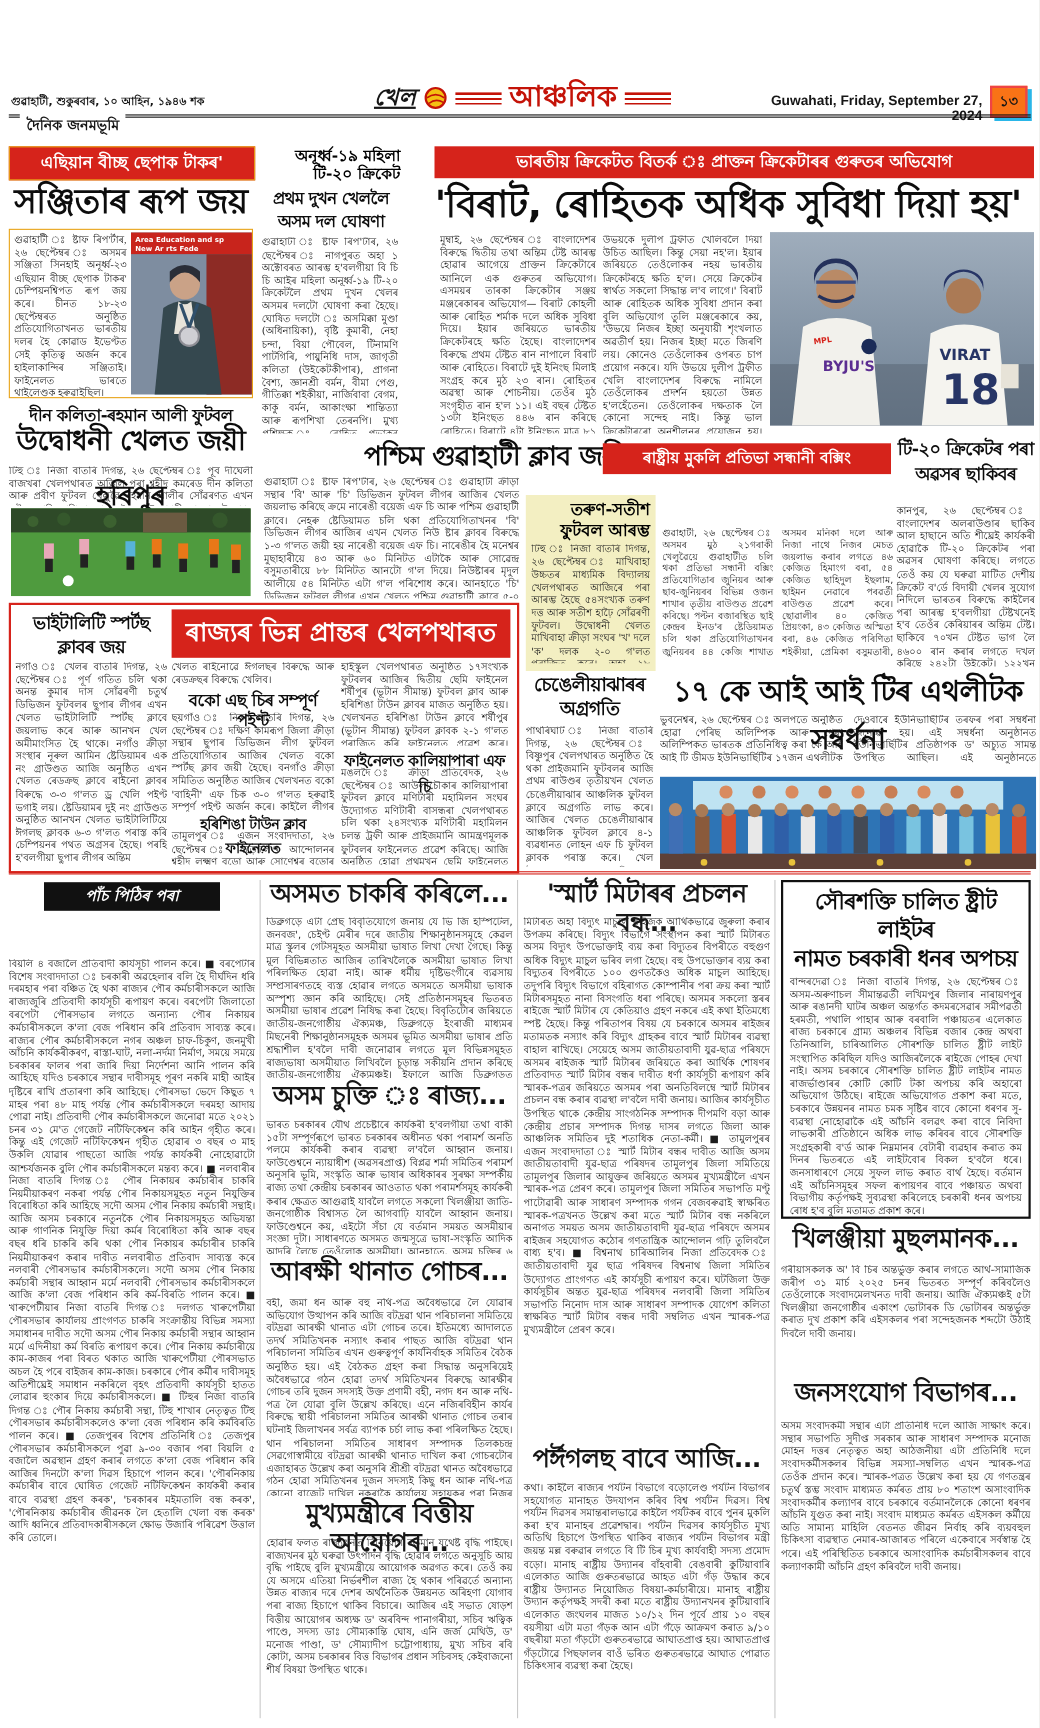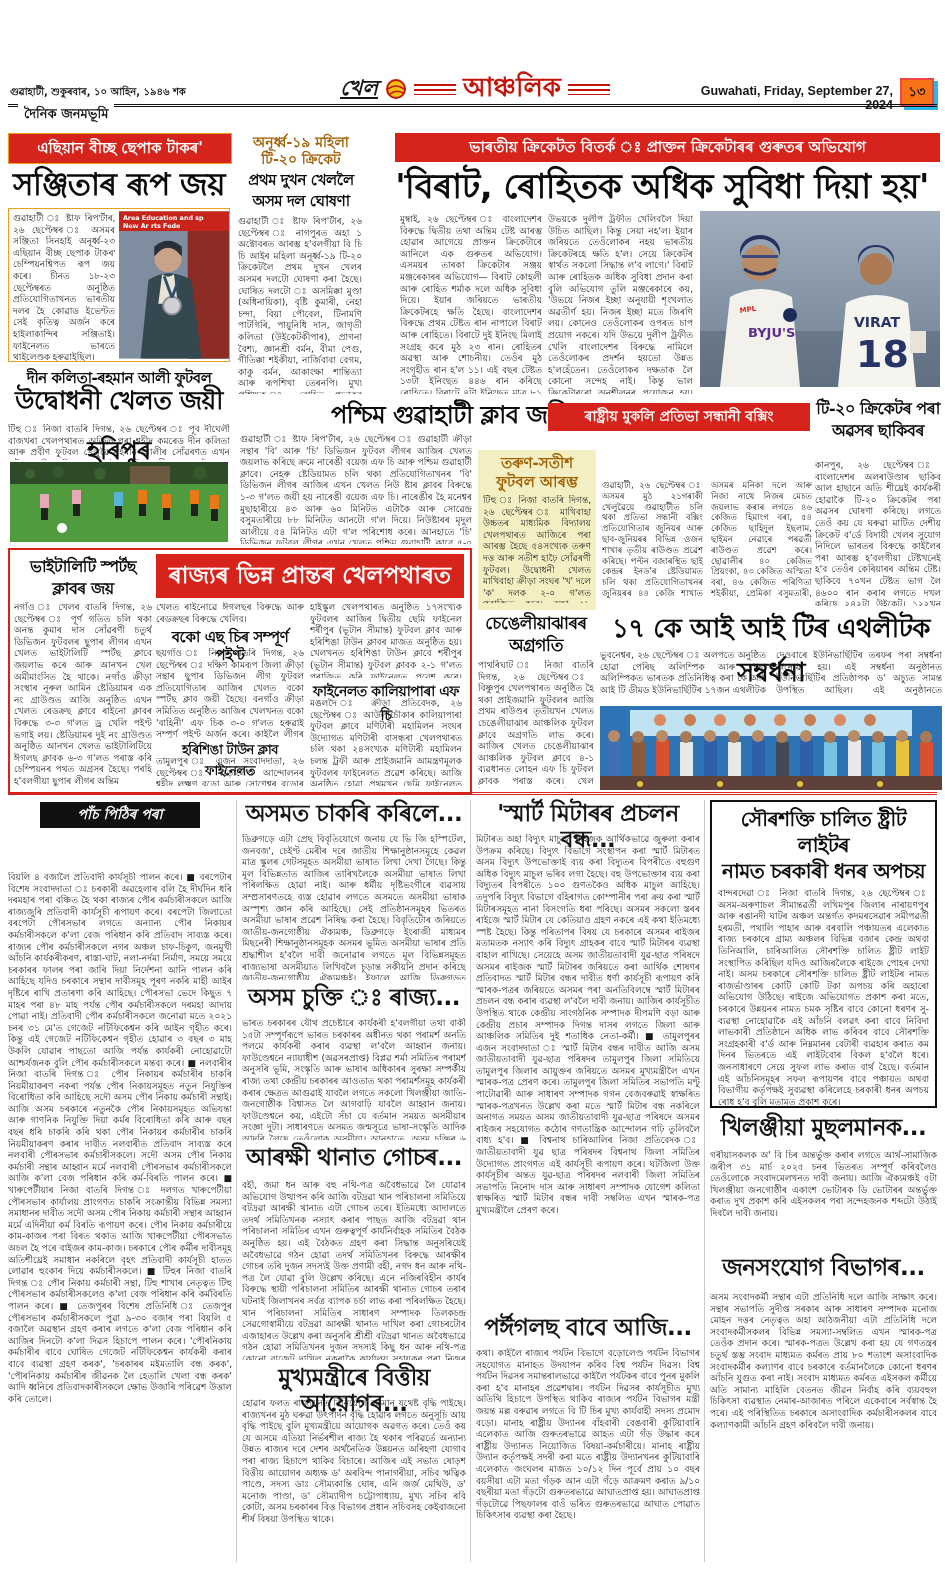--- a/index.html
+++ b/index.html
@@ -4,21 +4,21 @@
 <style>
   html,body{margin:0;padding:0;background:#e8e8e4;}
   #page{position:relative;width:945px;height:1571px;background:#ffffff;margin:0 auto;
         font-family:"DejaVu Sans",sans-serif;color:#161616;overflow:hidden;}
   .abs{position:absolute;}
   .body-txt{font-size:9px;line-height:11.6px;text-align:justify;color:#1c1c1c;overflow:hidden;}
   .body-sm{font-size:8.5px;line-height:10.8px;}
   .hl{font-weight:700;color:#0c0c0c;letter-spacing:-0.5px;}
   .center{text-align:center;}
   .red-banner{background:#d6231b;color:#ffffff;font-weight:700;display:flex;align-items:center;justify-content:center;}
-  .kicker-red{color:#a16207;font-weight:700;text-align:center;}
+  .kicker-red{color:#000000;font-weight:700;text-align:right;}
   .rule-v{width:1px;background:#c9c9c9;}
   .stripes{height:11px;background:repeating-linear-gradient(to bottom,#c41308 0 2px,transparent 2px 5px);}
   .jump-hl{font-weight:700;font-size:23px;line-height:26px;letter-spacing:-0.5px;}
   .overflow{overflow:hidden;}
   .dbl-red{border-top:3px double #d6231b;}
   svg text{font-family:"DejaVu Sans",sans-serif;}
 </style>
 </head>
 <body>
 

